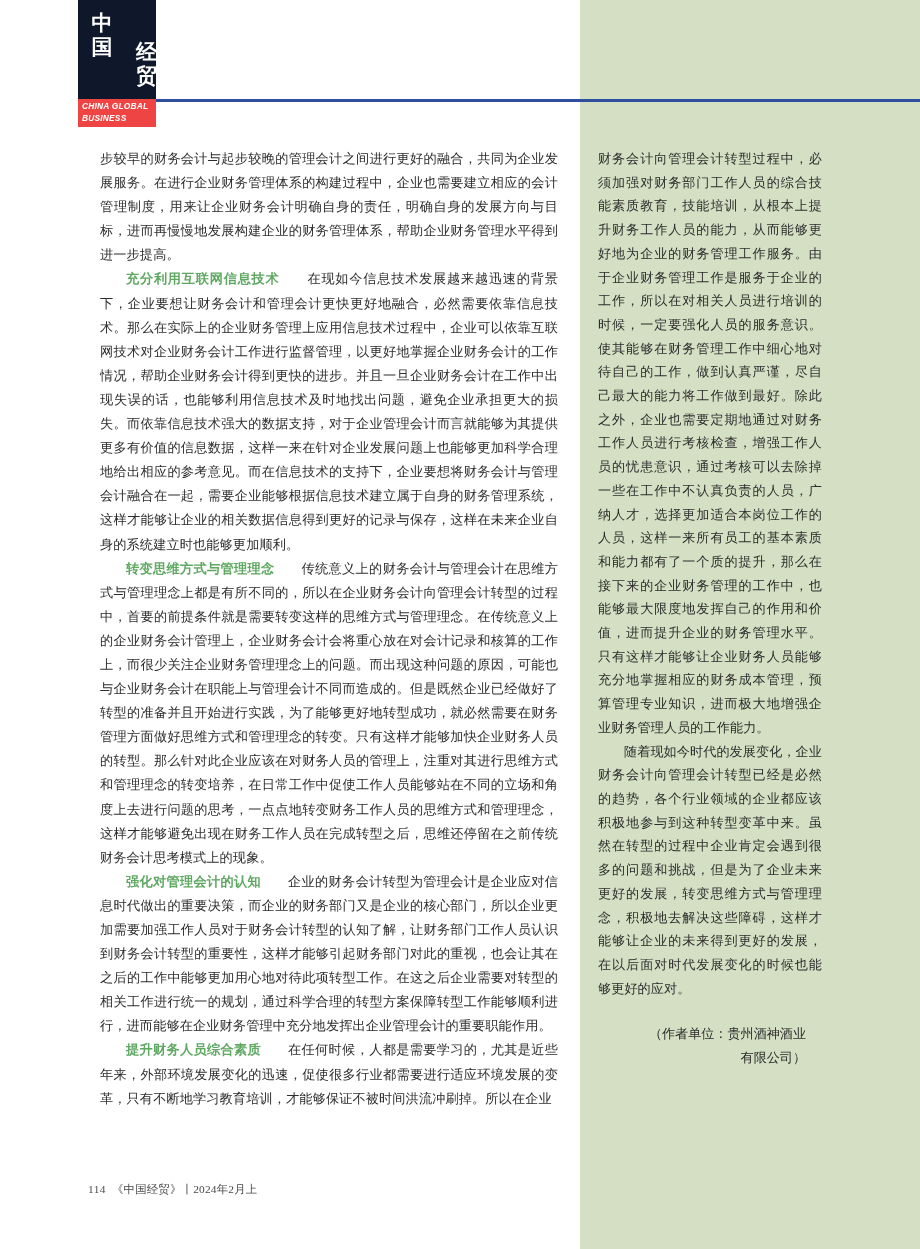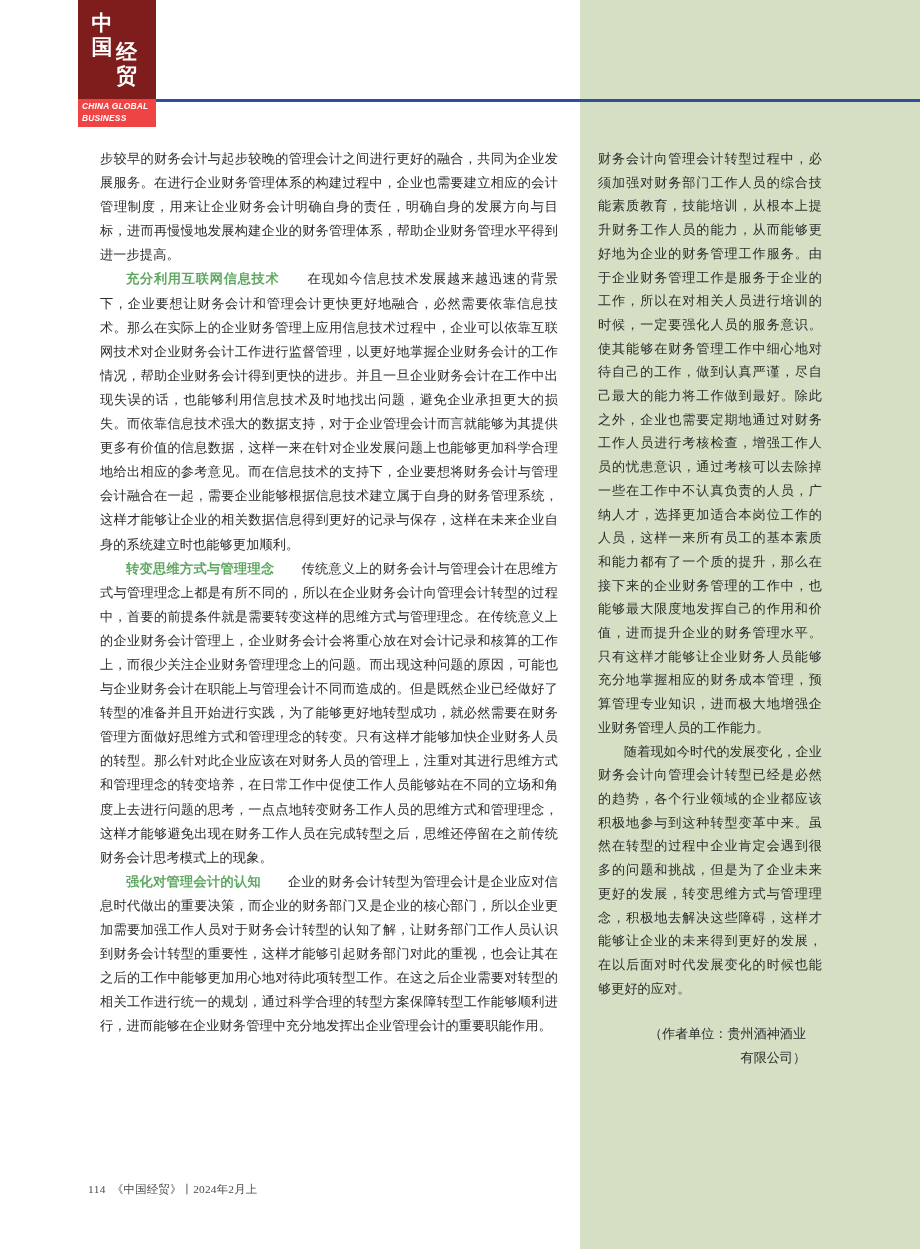--- a/index.html
+++ b/index.html
@@ -42,46 +42,46 @@
     width: 78px;
     height: 127px;
     z-index: 6;
   }
   #logo-red {
     position: absolute;
     left: 0;
     top: 0;
     width: 78px;
     height: 99px;
-    background: #7f1d1d;
+    background: #0f172a;
   }
   #logo-zh-1 {
     position: absolute;
     left: 7px;
     top: 11px;
     width: 34px;
     font-size: 21px;
     line-height: 24px;
     color: #ffffff;
     font-family: "DejaVu Sans", "Liberation Sans", sans-serif;
     font-weight: 600;
     letter-spacing: 0;
     text-align: center;
   }
   #logo-zh-2 {
     position: absolute;
-    left: 38px;
+    left: 45px;
     top: 40px;
     width: 34px;
     font-size: 21px;
     line-height: 24px;
     color: #ffffff;
     font-family: "DejaVu Sans", "Liberation Sans", sans-serif;
     font-weight: 600;
-    text-align: left;
+    text-align: right;
   }
   #logo-dark {
     position: absolute;
     left: 0;
     top: 99px;
     width: 78px;
     height: 28px;
     background: #ef4444;
   }
   #logo-en {
@@ -219,20 +219,21 @@
   <div id="col-left">
 
     <p class="para noindent"><span>步较早的财务会计与起步较晚的管理会计之间进行更好的融合，共同为企业发展服务。在进行企业财务管理体系的构建过程中，企业也需要建立相应的会计管理制度，用来让企业财务会计明确自身的责任，明确自身的发展方向与目标，进而再慢慢地发展构建企业的财务管理体系，帮助企业财务管理水平得到进一步提高。</span></p>
 
     <p class="para"><span class="subhead">充分利用互联网信息技术</span><span class="gap">　　</span><span>在现如今信息技术发展越来越迅速的背景下，企业要想让财务会计和管理会计更快更好地融合，必然需要依靠信息技术。那么在实际上的企业财务管理上应用信息技术过程中，企业可以依靠互联网技术对企业财务会计工作进行监督管理，以更好地掌握企业财务会计的工作情况，帮助企业财务会计得到更快的进步。并且一旦企业财务会计在工作中出现失误的话，也能够利用信息技术及时地找出问题，避免企业承担更大的损失。而依靠信息技术强大的数据支持，对于企业管理会计而言就能够为其提供更多有价值的信息数据，这样一来在针对企业发展问题上也能够更加科学合理地给出相应的参考意见。而在信息技术的支持下，企业要想将财务会计与管理会计融合在一起，需要企业能够根据信息技术建立属于自身的财务管理系统，这样才能够让企业的相关数据信息得到更好的记录与保存，这样在未来企业自身的系统建立时也能够更加顺利。</span></p>
 
     <p class="para"><span class="subhead">转变思维方式与管理理念</span><span class="gap">　　</span><span>传统意义上的财务会计与管理会计在思维方式与管理理念上都是有所不同的，所以在企业财务会计向管理会计转型的过程中，首要的前提条件就是需要转变这样的思维方式与管理理念。在传统意义上的企业财务会计管理上，企业财务会计会将重心放在对会计记录和核算的工作上，而很少关注企业财务管理理念上的问题。而出现这种问题的原因，可能也与企业财务会计在职能上与管理会计不同而造成的。但是既然企业已经做好了转型的准备并且开始进行实践，为了能够更好地转型成功，就必然需要在财务管理方面做好思维方式和管理理念的转变。只有这样才能够加快企业财务人员的转型。那么针对此企业应该在对财务人员的管理上，注重对其进行思维方式和管理理念的转变培养，在日常工作中促使工作人员能够站在不同的立场和角度上去进行问题的思考，一点点地转变财务工作人员的思维方式和管理理念，这样才能够避免出现在财务工作人员在完成转型之后，思维还停留在之前传统财务会计思考模式上的现象。</span></p>
 
     <p class="para"><span class="subhead">强化对管理会计的认知</span><span class="gap">　　</span><span>企业的财务会计转型为管理会计是企业应对信息时代做出的重要决策，而企业的财务部门又是企业的核心部门，所以企业更加需要加强工作人员对于财务会计转型的认知了解，让财务部门工作人员认识到财务会计转型的重要性，这样才能够引起财务部门对此的重视，也会让其在之后的工作中能够更加用心地对待此项转型工作。在这之后企业需要对转型的相关工作进行统一的规划，通过科学合理的转型方案保障转型工作能够顺利进行，进而能够在企业财务管理中充分地发挥出企业管理会计的重要职能作用。</span></p>
 
+    <p class="para"><span class="subhead">提升财务人员综合素质</span><span class="gap">　　</span><span>在任何时候，人都是需要学习的，尤其是近些年来，外部环境发展变化的迅速，促使很多行业都需要进行适应环境发展的变革，只有不断地学习教育培训，才能够保证不被时间洪流冲刷掉。所以在企业</span></p>
 
   </div>
 
   <div id="col-right">
 
     <p class="para"><span>财务会计向管理会计转型过程中，必须加强对财务部门工作人员的综合技能素质教育，技能培训，从根本上提升财务工作人员的能力，从而能够更好地为企业的财务管理工作服务。由于企业财务管理工作是服务于企业的工作，所以在对相关人员进行培训的时候，一定要强化人员的服务意识。使其能够在财务管理工作中细心地对待自己的工作，做到认真严谨，尽自己最大的能力将工作做到最好。除此之外，企业也需要定期地通过对财务工作人员进行考核检查，增强工作人员的忧患意识，通过考核可以去除掉一些在工作中不认真负责的人员，广纳人才，选择更加适合本岗位工作的人员，这样一来所有员工的基本素质和能力都有了一个质的提升，那么在接下来的企业财务管理的工作中，也能够最大限度地发挥自己的作用和价值，进而提升企业的财务管理水平。只有这样才能够让企业财务人员能够充分地掌握相应的财务成本管理，预算管理专业知识，进而极大地增强企业财务管理人员的工作能力。</span></p>
 
     <p class="para indent"><span>随着现如今时代的发展变化，企业财务会计向管理会计转型已经是必然的趋势，各个行业领域的企业都应该积极地参与到这种转型变革中来。虽然在转型的过程中企业肯定会遇到很多的问题和挑战，但是为了企业未来更好的发展，转变思维方式与管理理念，积极地去解决这些障碍，这样才能够让企业的未来得到更好的发展，在以后面对时代发展变化的时候也能够更好的应对。</span></p>
 
     <p class="author-note">（作者单位：贵州酒神酒业有限公司）</p>

